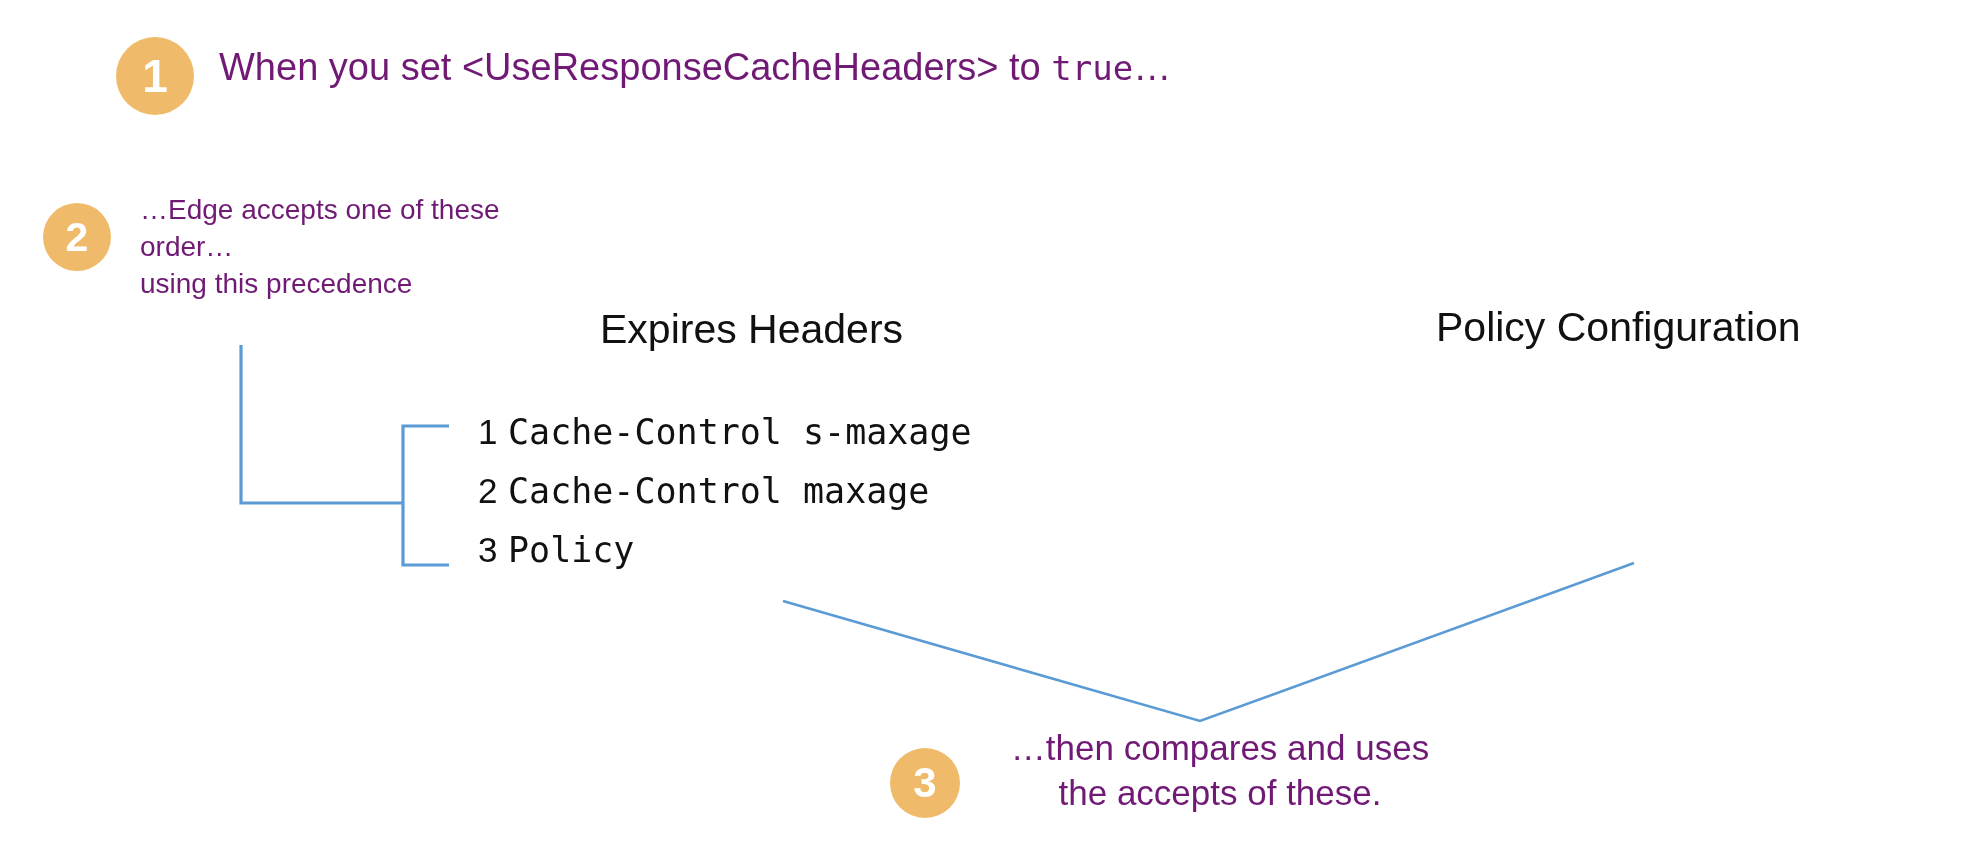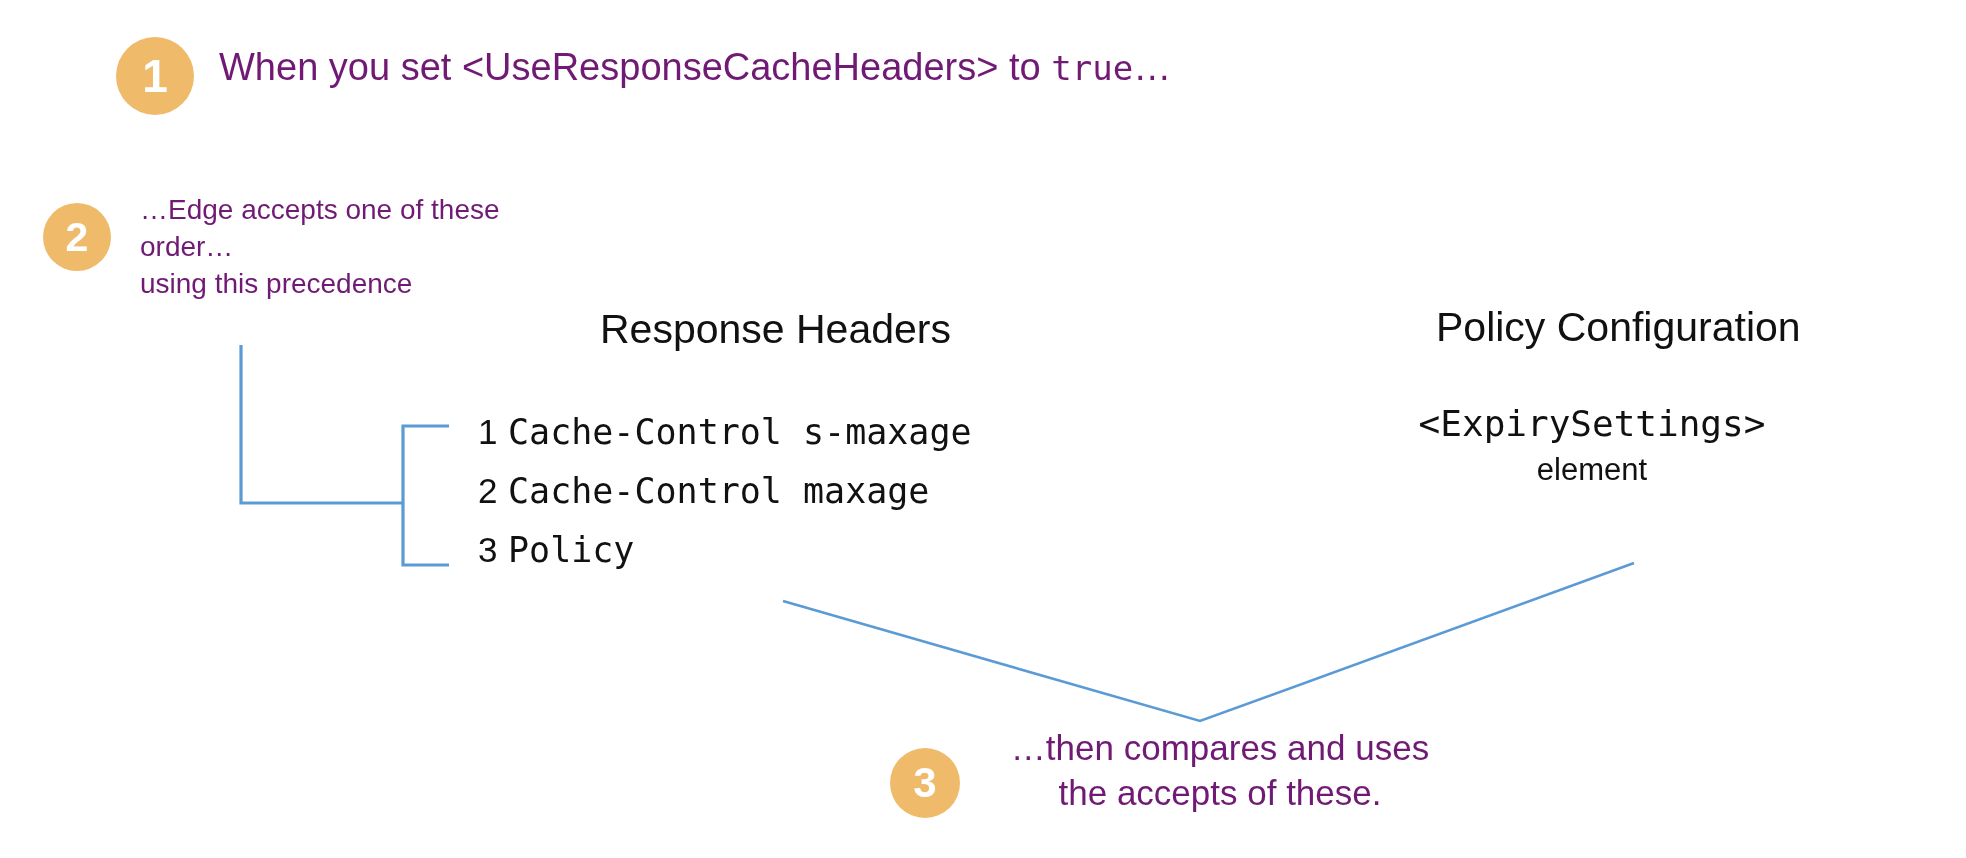--- a/index.html
+++ b/index.html
@@ -171,43 +171,39 @@
   </div>
 
   <div class="badge" id="badge-2">2</div>
 
   <div class="step-text" id="step2-text">
     <div>…Edge accepts one of these</div>
     <div>order…</div>
     <div>using this precedence</div>
   </div>
 
-  <div class="col-heading" id="heading-response-headers">Response Headers</div>
+  <div class="col-heading" id="heading-response-headers">Expires Headers</div>
 
   <ul id="precedence-list">
     <li>
       <span class="rank">1</span>
       <span class="header-name">Cache-Control s-maxage</span>
     </li>
     <li>
       <span class="rank">2</span>
       <span class="header-name">Cache-Control maxage</span>
     </li>
     <li>
       <span class="rank">3</span>
       <span class="header-name">Policy</span>
     </li>
   </ul>
 
   <div class="col-heading" id="heading-policy-config">Policy Configuration</div>
 
-  <div id="policy-value">
-    <span class="mono">&lt;ExpirySettings&gt;</span>
-    <span class="sans">element</span>
-  </div>
 
   <div class="badge" id="badge-3">3</div>
 
   <div class="step-text" id="step3-text">
     <div>…then compares and uses</div>
     <div>the accepts of these.</div>
   </div>
 
 </div>
 

